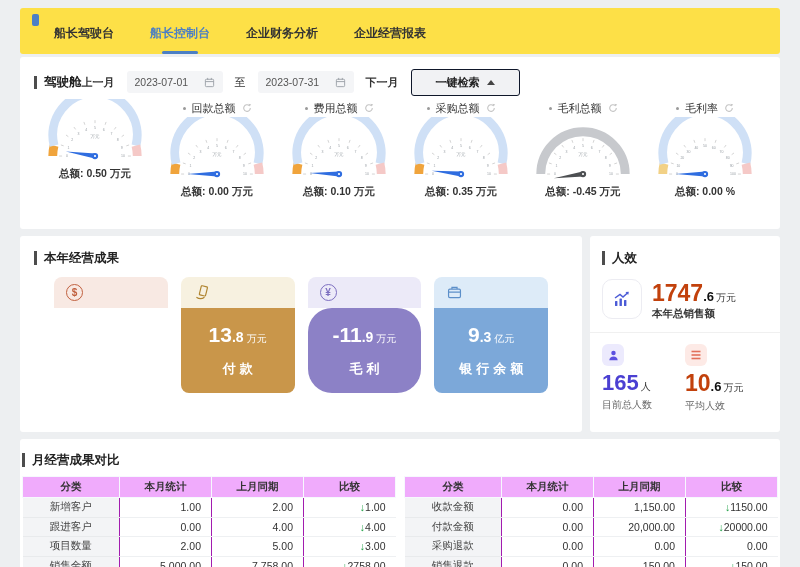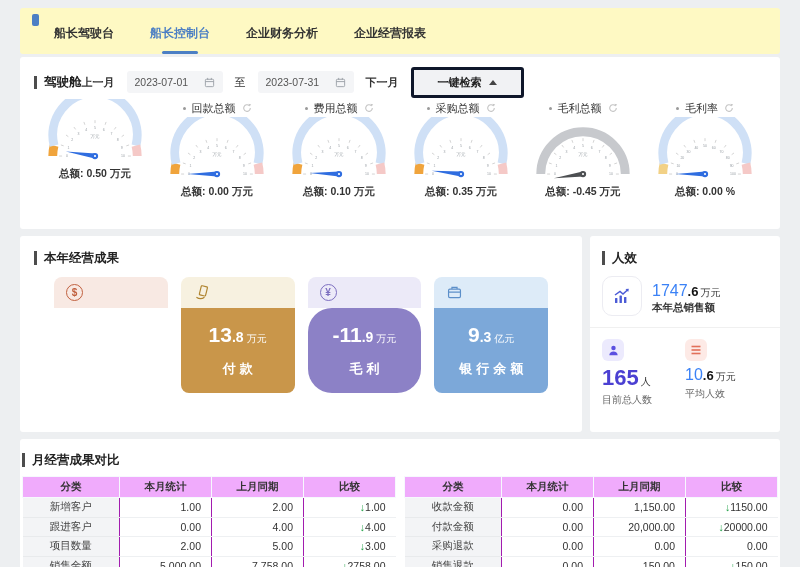--- a/index.html
+++ b/index.html
@@ -6,21 +6,21 @@
   html,body { width: 800px; height: 567px; overflow: hidden; }
   body {
     background: #edeff1;
     font-family: "Liberation Sans", "DejaVu Sans", sans-serif;
     color: #333;
   }
   .page { padding: 8px 20px 0; }
 
   
   .tabbar {
-    position: relative; background: #fef9c3; border-radius: 3px;
+    position: relative; background: #fde047; border-radius: 3px;
     height: 46px; display: flex; align-items: flex-end;
     padding: 4px 0 0 34px; gap: 36px;
   }
   .app-mark { position: absolute; left: 12px; top: 6px; width: 7px; height: 12px;
     border-radius: 2px; background: #4c7fc4; }
   .tab { font-size: 12px; font-weight: 600; color: #333; padding-bottom: 12px;
     position: relative; cursor: pointer; white-space: nowrap; }
   .tab.active { color: #4c7fc4; }
   .tab.active::after { content: ""; position: absolute; left: 50%; transform: translateX(-50%);
     bottom: 0; width: 36px; height: 3px; background: #4c7fc4; border-radius: 2px; }
@@ -31,21 +31,21 @@
     border-left: 3px solid #4d4d4d; padding-left: 7px; line-height: 13px; }
 
   
   .cockpit { margin-top: 3px; height: 172px; padding: 12px 14px 0; }
   .cockpit-head { display: flex; align-items: center; height: 26px; }
   .controls { display: flex; align-items: center; gap: 12px; font-size: 11px; color: #333; }
   .link-btn { font-weight: 600; cursor: pointer; }
   .datebox { background: #f4f5f7; border-radius: 3px; padding: 5px 8px;
     display: flex; align-items: center; justify-content: space-between;
     width: 96px; color: #555; font-size: 10.5px; cursor: pointer; }
-  .search-btn { background: #f1f2f4; border: 3px solid #0f172a; border-radius: 3px;
+  .search-btn { background: #f1f2f4; border: 1px solid #0f172a; border-radius: 3px;
     padding: 5px 24px; font-weight: 700; font-size: 11px; display: flex;
     align-items: center; gap: 7px; cursor: pointer; color: #222; }
   .caret-up { width: 0; height: 0; border-left: 4px solid transparent;
     border-right: 4px solid transparent; border-bottom: 5px solid #444; }
 
   .gauges { display: flex; margin-top: 4px; }
   .gauge { flex: 1; text-align: center; }
   .gauge-title-row { display: flex; justify-content: center; align-items: center;
     gap: 6px; font-size: 11px; color: #333; height: 18px; }
   .gauge-dot { width: 3px; height: 3px; border-radius: 50%; background: #9a9a9a; }
@@ -67,21 +67,21 @@
   .card-value { line-height: 1; }
   .v-int { font-size: 21px; font-weight: bold; }
   .v-dec { font-size: 14px; font-weight: bold; }
   .v-unit { font-size: 10px; margin-left: 3px; }
   .card-label { font-size: 13px; font-weight: 700; letter-spacing: 4px; text-indent: 4px; }
 
   .eff-panel { width: 190px; padding: 12px 12px; }
   .eff-top { display: flex; gap: 10px; margin-top: 10px; align-items: center; }
   .eff-icon-box { width: 40px; height: 40px; border: 1px solid #ececf2; border-radius: 10px;
     display: flex; align-items: center; justify-content: center; flex: none; }
-  .big-int { font-size: 16px; font-weight: normal; color: #3b82f6; }
+  .big-int { font-size: 23px; font-weight: bold; color: #c2410c; }
   .big-dec { font-size: 13px; font-weight: bold; color: #111; }
   .big-unit { font-size: 10px; color: #333; margin-left: 2px; }
   .eff-caption { font-size: 10.5px; color: #333; font-weight: 600; margin-top: 2px; }
   .eff-divider { border: none; border-top: 1px solid #f0f0f0; margin: 11px -12px; }
   .eff-bottom { display: flex; }
   .eff-cell { flex: 1; }
   .mini-icon { width: 22px; height: 22px; border-radius: 6px;
     display: flex; align-items: center; justify-content: center; }
   .mini-icon.person { background: #eceafd; }
   .mini-icon.list { background: #fdeae6; }

